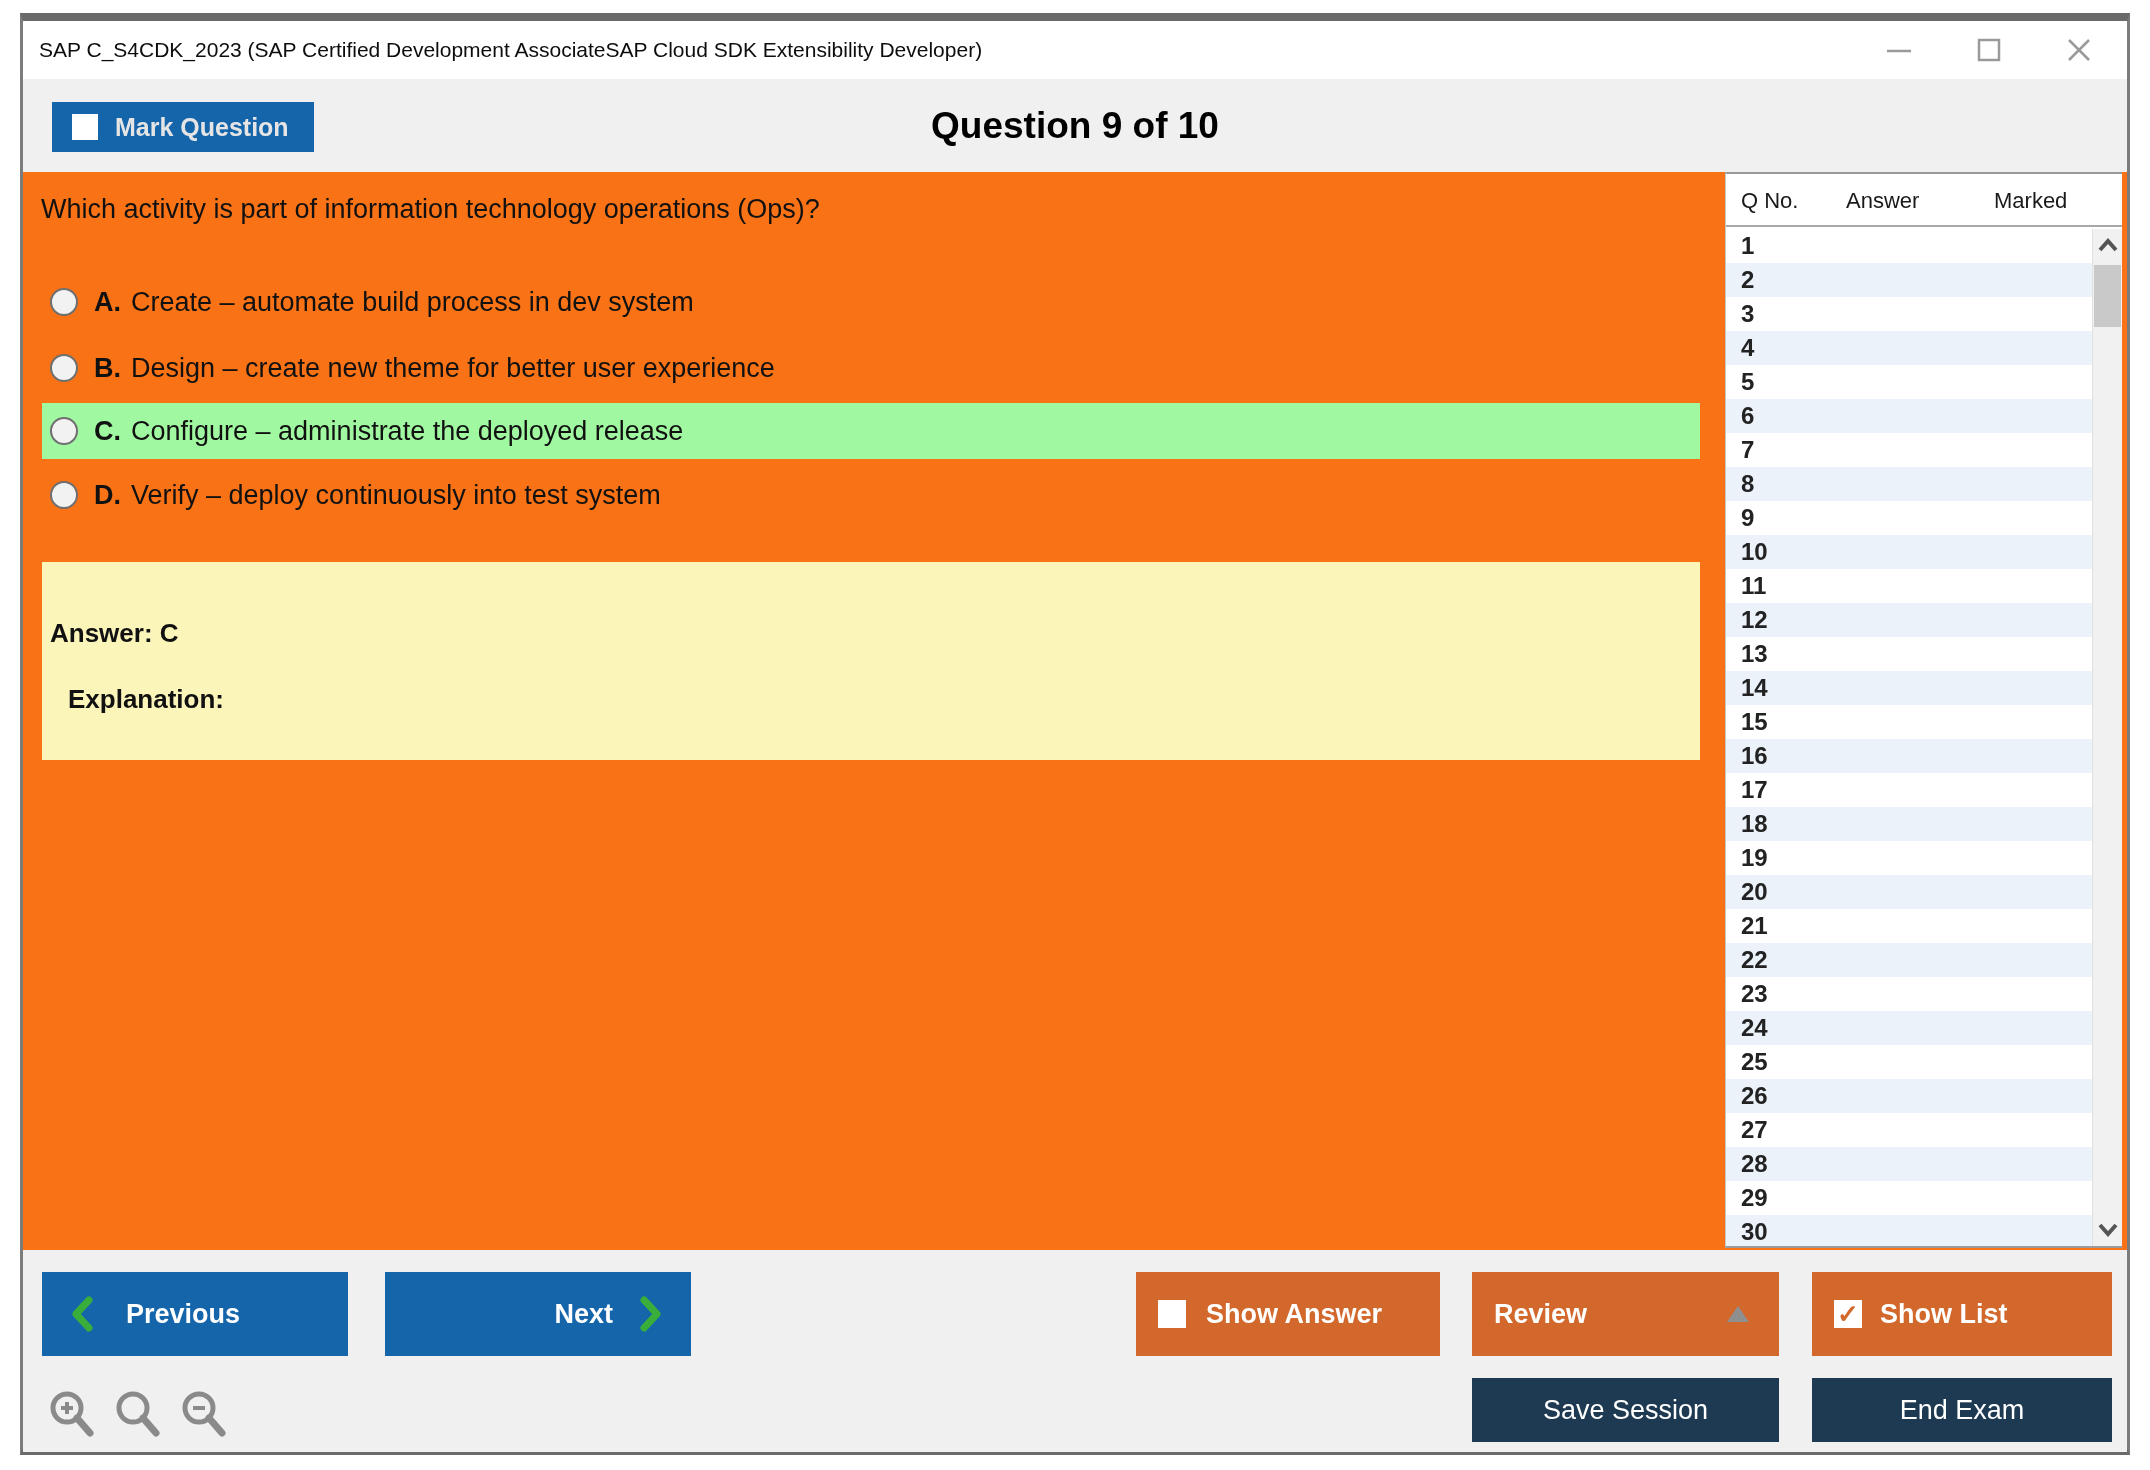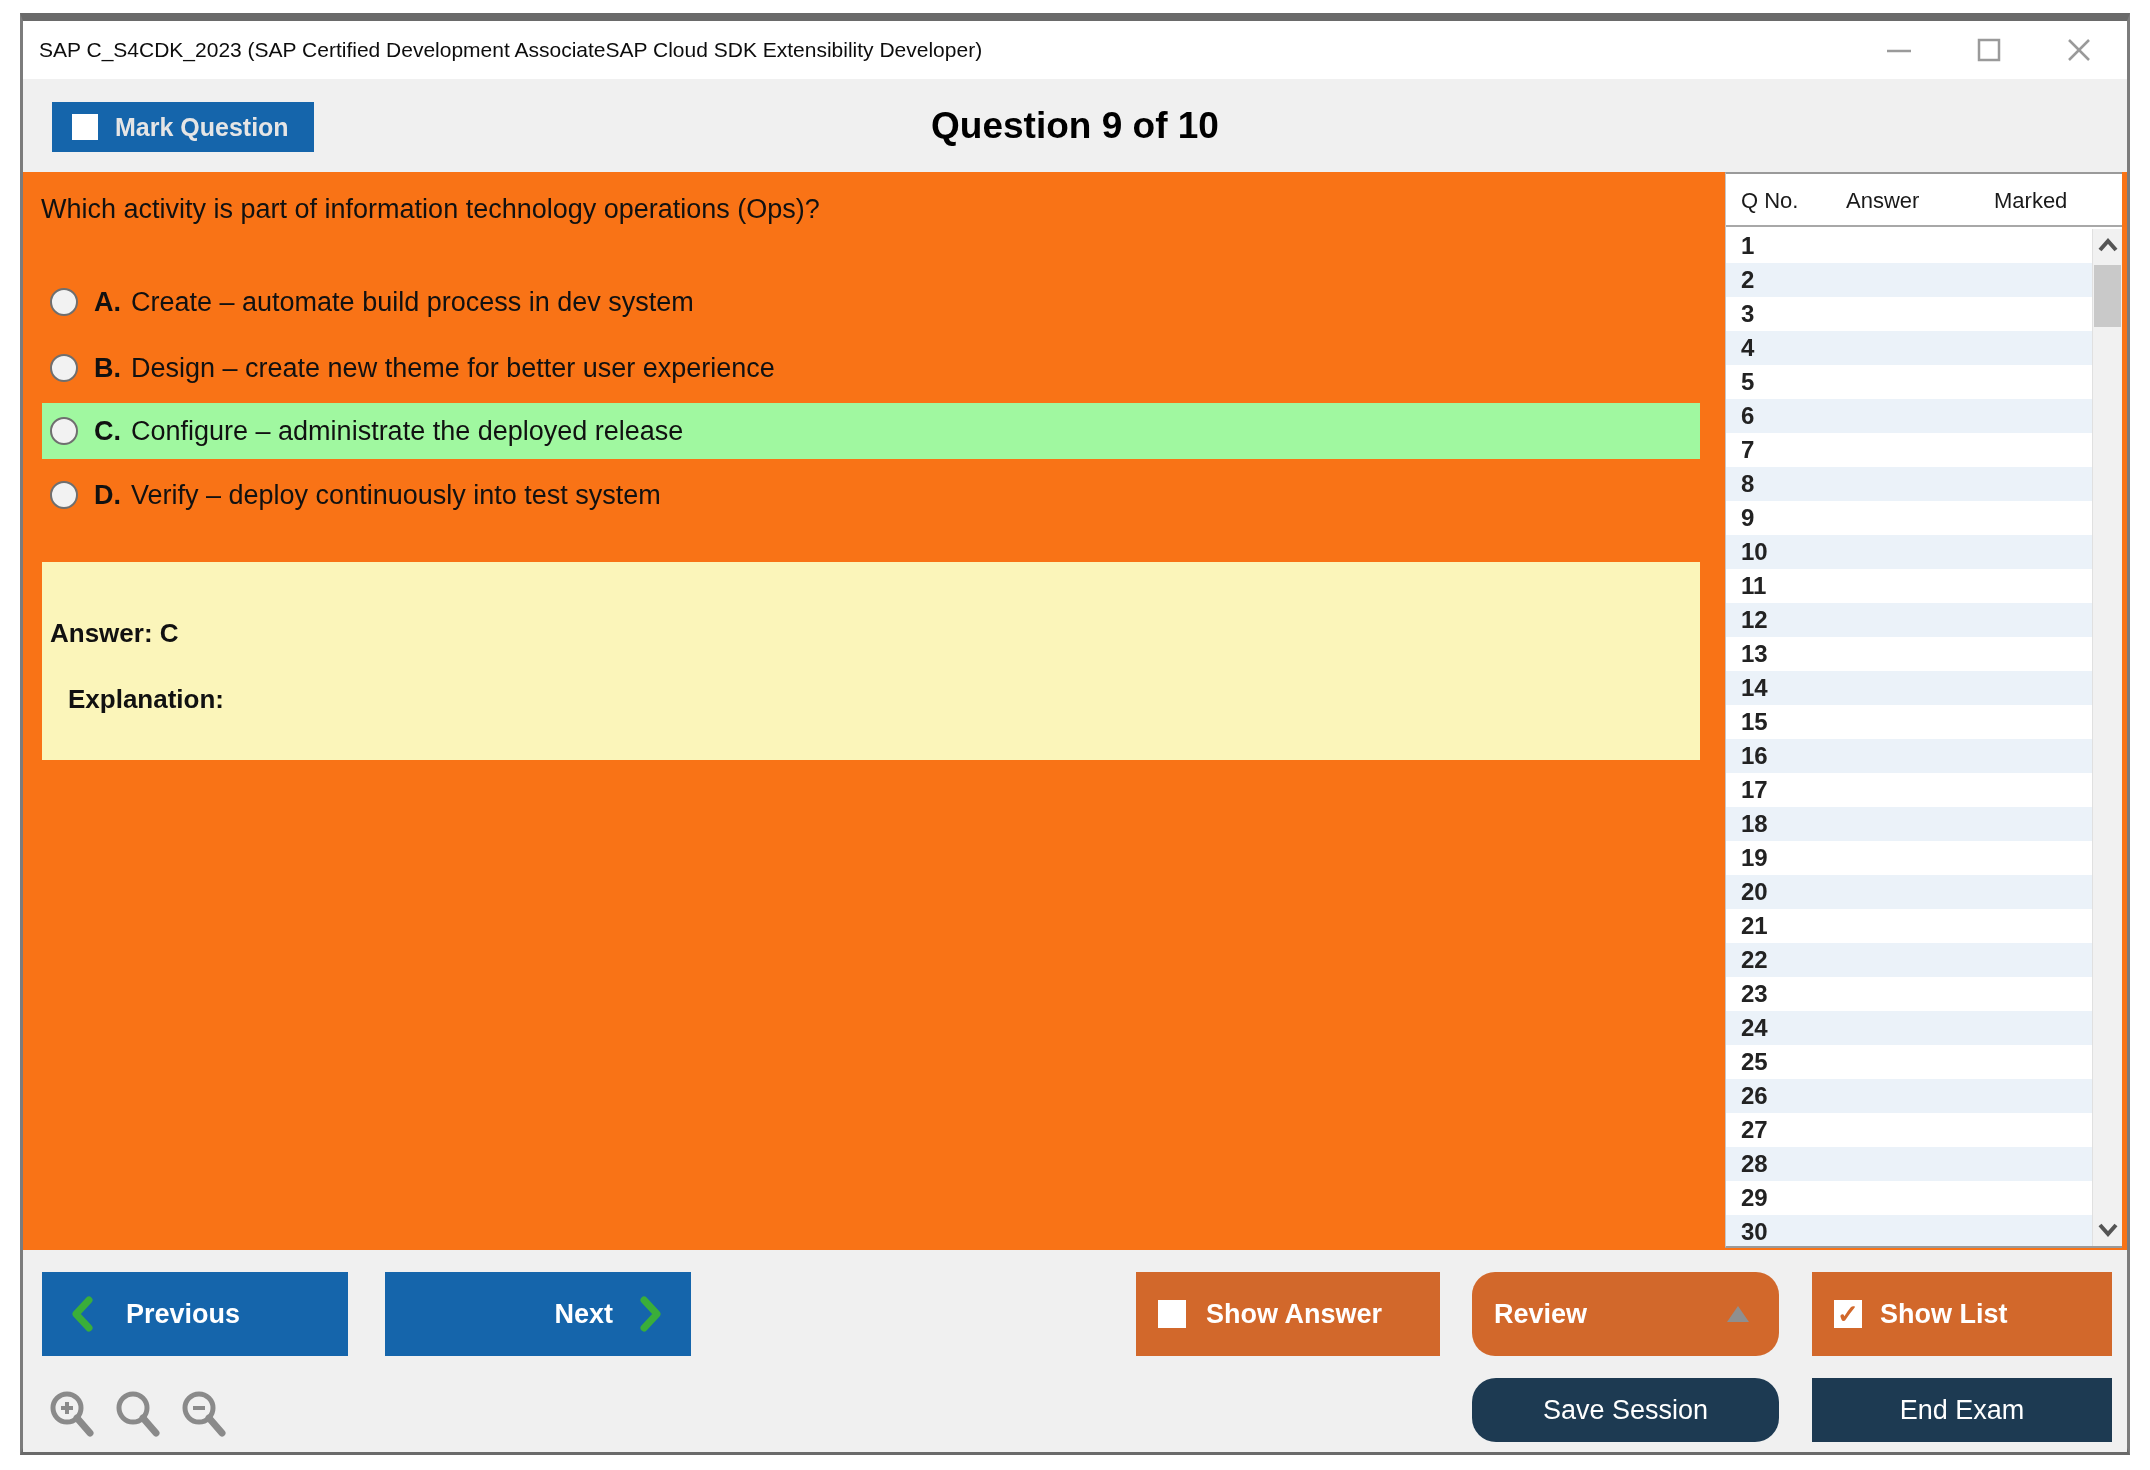--- a/index.html
+++ b/index.html
@@ -71,23 +71,23 @@
   .footer { position:relative; height:202px; background:#f0f0f0; }
   .btn { position:absolute; display:flex; align-items:center; border:none; cursor:pointer;
     color:#ffffff; font-weight:bold; font-size:27px; font-family:"Liberation Sans", sans-serif; }
   .btn-blue { background:#1565ab; }
   .btn-orange { background:#d2682b; }
   .btn-navy { background:#1d3a52; font-weight:400; justify-content:center; }
   .btn-prev { left:19px; top:22px; width:306px; height:84px; padding-left:28px; gap:32px; }
   .btn-next { left:362px; top:22px; width:306px; height:84px; justify-content:flex-end;
     padding-right:28px; gap:26px; }
   .btn-show-answer { left:1113px; top:22px; width:304px; height:84px; padding-left:22px; gap:20px; }
-  .btn-review { left:1449px; top:22px; width:307px; height:84px; padding-left:22px;border-radius:23px; }
+  .btn-review { left:1449px; top:22px; width:307px; height:84px; padding-left:22px; }
   .btn-show-list { left:1789px; top:22px; width:300px; height:84px; padding-left:22px; gap:18px; }
-  .btn-save { left:1449px; top:128px; width:307px; height:64px;border-radius:24px; }
+  .btn-save { left:1449px; top:128px; width:307px; height:64px; }
   .btn-end { left:1789px; top:128px; width:300px; height:64px; }
   .chk { width:28px; height:28px; background:#ffffff; flex:0 0 auto;
     display:flex; align-items:center; justify-content:center; }
   .chk .tick { color:#d2682b; font-size:26px; font-weight:bold; line-height:1; }
   .tri-up { position:absolute; right:30px; top:34px; width:0; height:0;
     border-left:11px solid transparent; border-right:11px solid transparent;
     border-bottom:16px solid #8f8f8f; }
   .zoom-icons { position:absolute; left:22px; top:136px; display:flex; gap:10px; }
   .zoom-icons > span { cursor:pointer; display:block; }
 </style>

